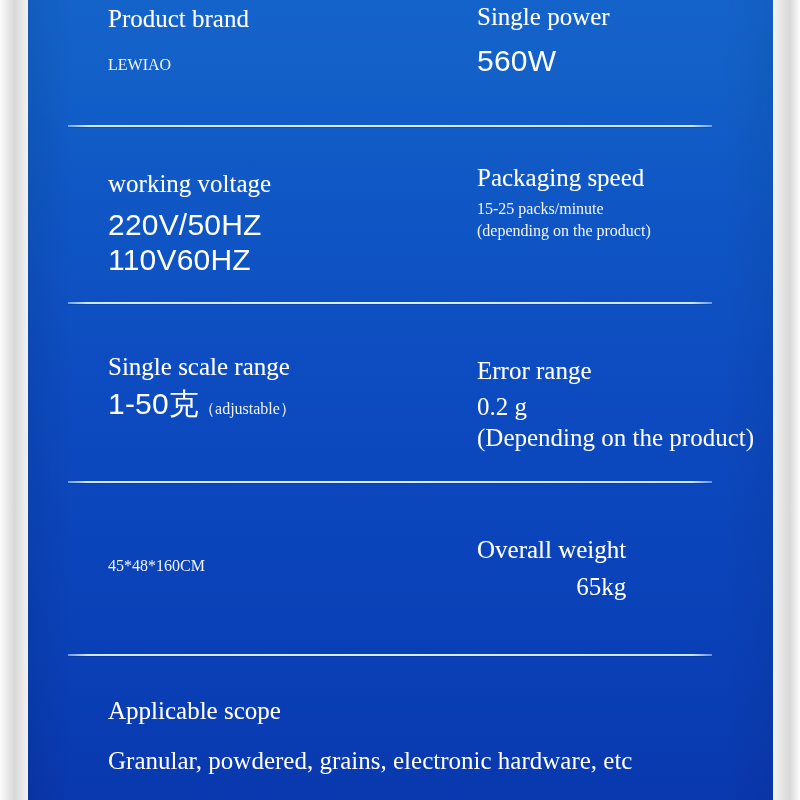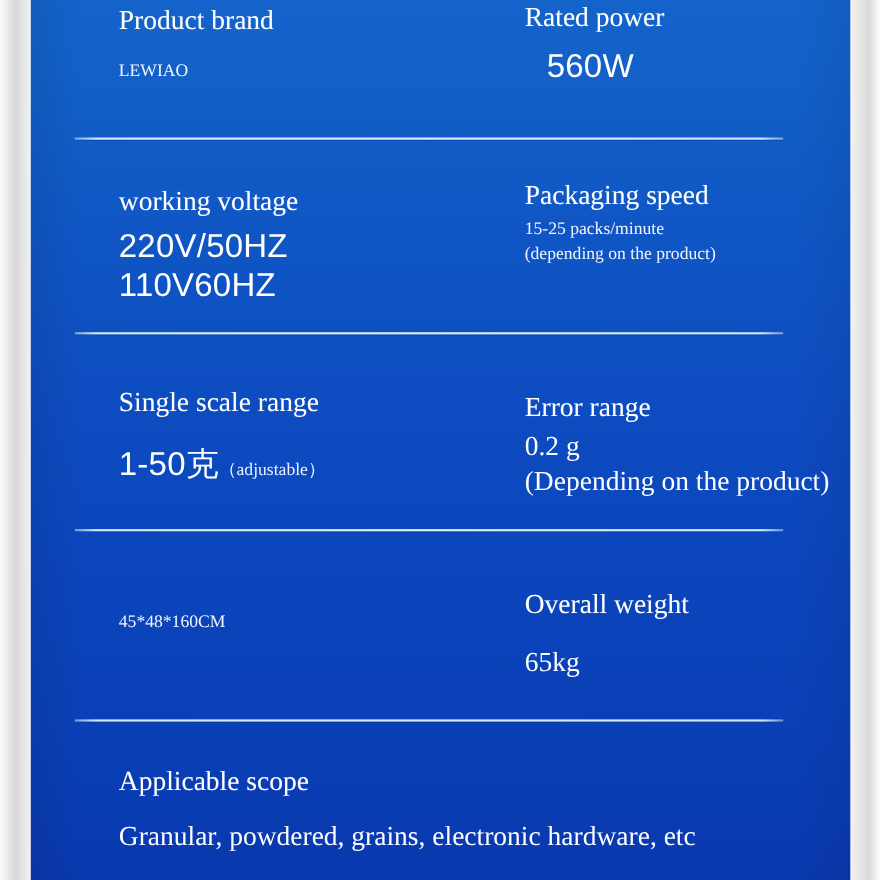--- a/index.html
+++ b/index.html
@@ -155,22 +155,22 @@
 
   <div class="sheet">
     <div class="rows">
 
       <div class="row" style="top:0px; height:116px;">
         <div class="cell" style="left:80px; top:4px;">
           <div class="label">Product brand</div>
           <div class="value" style="margin-top:20px;">LEWIAO</div>
         </div>
         <div class="cell" style="left:449px; top:2px;">
-          <div class="label">Rated power</div>
-          <div class="value-sans" style="margin-top:11px;margin-left:20px;">560W</div>
+          <div class="label">Single power</div>
+          <div class="value-sans" style="margin-top:11px;">560W</div>
         </div>
       </div>
 
       <div class="divider" style="top:125px;"></div>
 
       <div class="row" style="top:127px; height:176px;">
         <div class="cell" style="left:80px; top:42px;">
           <div class="label">working voltage</div>
           <div class="value-sans" style="margin-top:8px;">220V/50HZ</div>
           <div class="value-sans">110V60HZ</div>
@@ -180,41 +180,41 @@
           <div class="value" style="margin-top:5px;">15-25 packs/minute</div>
           <div class="value">(depending on the product)</div>
         </div>
       </div>
 
       <div class="divider" style="top:302px;"></div>
 
       <div class="row" style="top:304px; height:160px;">
         <div class="cell" style="left:80px; top:48px;">
           <div class="label">Single scale range</div>
-          <div class="inline-row" style="margin-top:23px;">
+          <div class="inline-row" style="margin-top:4px;">
             <span class="value-sans">1-50克</span>
             <span class="value-note">（adjustable）</span>
           </div>
         </div>
         <div class="cell" style="left:449px; top:52px;">
           <div class="label">Error range</div>
           <div class="value-lg" style="margin-top:5px;">0.2 g</div>
           <div class="value-lg">(Depending on the product)</div>
         </div>
       </div>
 
       <div class="divider" style="top:481px;"></div>
 
       <div class="row" style="top:483px; height:172px;">
         <div class="cell" style="left:80px; top:52px;">
           <div class="value" style="margin-top:20px;">45*48*160CM</div>
         </div>
         <div class="cell" style="left:449px; top:52px;">
           <div class="label">Overall weight</div>
-          <div class="value-lg" style="margin-top:22px;">65kg</div>
+          <div class="value-lg" style="margin-top:6px;text-align:right;">65kg</div>
         </div>
       </div>
 
       <div class="divider" style="top:654px;"></div>
 
       <div class="row" style="top:656px; height:144px;">
         <div class="cell" style="left:80px; top:40px;">
           <div class="label">Applicable scope</div>
           <div class="value-lg" style="margin-top:19px;">Granular, powdered, grains, electronic hardware, etc</div>
         </div>

